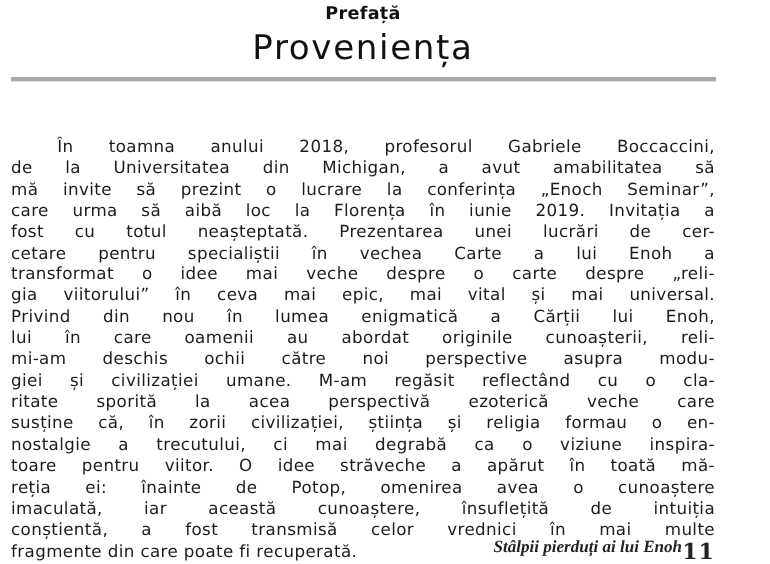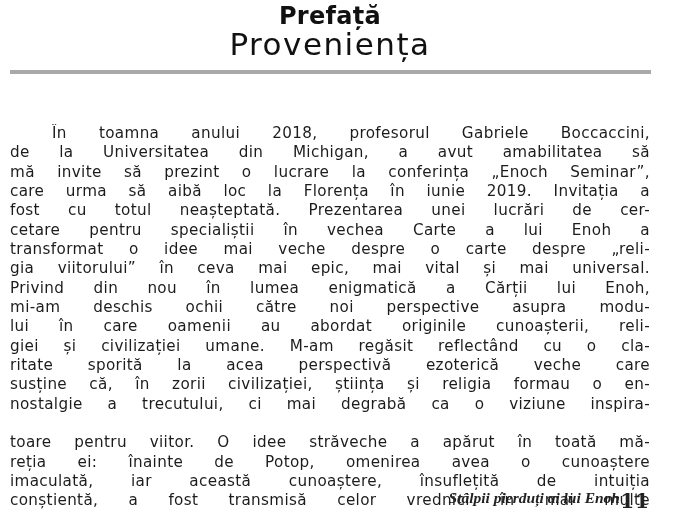--- a/index.html
+++ b/index.html
@@ -1,19 +1,19 @@
 <!DOCTYPE html>
 <html><head>
 <meta charset="utf-8">
 <style>
   html, body { margin:0; padding:0; background:#ffffff; }
   body { width:700px; height:513px; position:relative; overflow:hidden; color:#1a1a1a; }
   .section-label {
     position:absolute; top:2px; left:0; width:660px; text-align:center;
-    font-family:"DejaVu Sans", sans-serif; font-weight:bold; font-size:24px; letter-spacing:0.3px;
+    font-family:"DejaVu Sans", sans-serif; font-weight:bold; font-size:16px; letter-spacing:0.3px;
     color:#111;
   }
   .chapter-title {
     position:absolute; top:26px; left:0; width:660px; text-align:center;
     font-family:"DejaVu Sans", sans-serif; font-weight:normal; font-size:31px; letter-spacing:1.5px;
     color:#111;
   }
   .title-rule {
     position:absolute; top:70px; left:10px; width:641px; height:4px; background:#a9a9a9;
   }
@@ -48,27 +48,27 @@
   <div class="body-text">
     <span class="line first" style="word-spacing: 26.9036px; text-align: left; text-align-last: left;">În toamna anului 2018, profesorul Gabriele Boccaccini,</span>
     <span class="line" style="word-spacing: 24.418px; text-align: left; text-align-last: left;">de la Universitatea din Michigan, a avut amabilitatea să</span>
     <span class="line" style="word-spacing: 17.2066px; text-align: left; text-align-last: left;">mă invite să prezint o lucrare la conferința „Enoch Seminar”,</span>
     <span class="line" style="word-spacing: 16.3707px; text-align: center; text-align-last: left;">care urma să aibă loc la Florența în iunie 2019. Invitația a</span>
     <span class="line" style="word-spacing: 22.918px; text-align: right; text-align-last: left;">fost cu totul neașteptată. Prezentarea unei lucrări de cer-</span>
     <span class="line" style="word-spacing: 23.783px; text-align: left; text-align-last: left;">cetare pentru specialiștii în vechea Carte a lui Enoh a</span>
     <span class="line" style="word-spacing: 20.276px; text-align: left; text-align-last: left;">transformat o idee mai veche despre o carte despre „reli-</span>
     <span class="line" style="word-spacing: 18.2406px; text-align: left; text-align-last: left;">gia viitorului” în ceva mai epic, mai vital și mai universal.</span>
     <span class="line" style="word-spacing: 24.1111px; text-align: left; text-align-last: left;">Privind din nou în lumea enigmatică a Cărții lui Enoh,</span>
+    <span class="line" style="word-spacing: 24.7402px; text-align: left; text-align-last: left;">lui în care oamenii au abordat originile cunoașterii, reli-</span>
     <span class="line" style="word-spacing: 27.7344px; text-align: left; text-align-last: left;">mi-am deschis ochii către noi perspective asupra modu-</span>
-    <span class="line" style="word-spacing: 24.7402px; text-align: left; text-align-last: left;">lui în care oamenii au abordat originile cunoașterii, reli-</span>
     <span class="line" style="word-spacing: 19.5816px; text-align: left; text-align-last: left;">giei și civilizației umane. M-am regăsit reflectând cu o cla-</span>
     <span class="line" style="word-spacing: 29.4263px; text-align: left; text-align-last: left;">ritate sporită la acea perspectivă ezoterică veche care</span>
     <span class="line" style="word-spacing: 17.1406px; text-align: left; text-align-last: left;">susține că, în zorii civilizației, știința și religia formau o en-</span>
     <span class="line" style="word-spacing: 19.717px; text-align: left; text-align-last: left;">nostalgie a trecutului, ci mai degrabă ca o viziune inspira-</span>
-    <span class="line" style="word-spacing: 17.6281px; text-align: left; text-align-last: left; margin-top: 19px;">toare pentru viitor. O idee străveche a apărut în toată mă-</span>
+    <span class="line" style="word-spacing: 17.6281px; text-align: left; text-align-last: left;">toare pentru viitor. O idee străveche a apărut în toată mă-</span>
     <span class="line" style="word-spacing: 25.9258px; text-align: left; text-align-last: left;">reția ei: înainte de Potop, omenirea avea o cunoaștere</span>
     <span class="line" style="word-spacing: 32.3724px; text-align: left; text-align-last: left;">imaculată, iar această cunoaștere, însuflețită de intuiția</span>
     <span class="line" style="word-spacing: 25.0527px; text-align: left; text-align-last: left;">conștientă, a fost transmisă celor vrednici în mai multe</span>
     <span class="line last">fragmente din care poate fi recuperată.</span>
   </div>
 
   <div class="footer">
     <span class="running-title">Stâlpii pierduți ai lui Enoh</span>
     <span class="page-number">11</span>
   </div>

